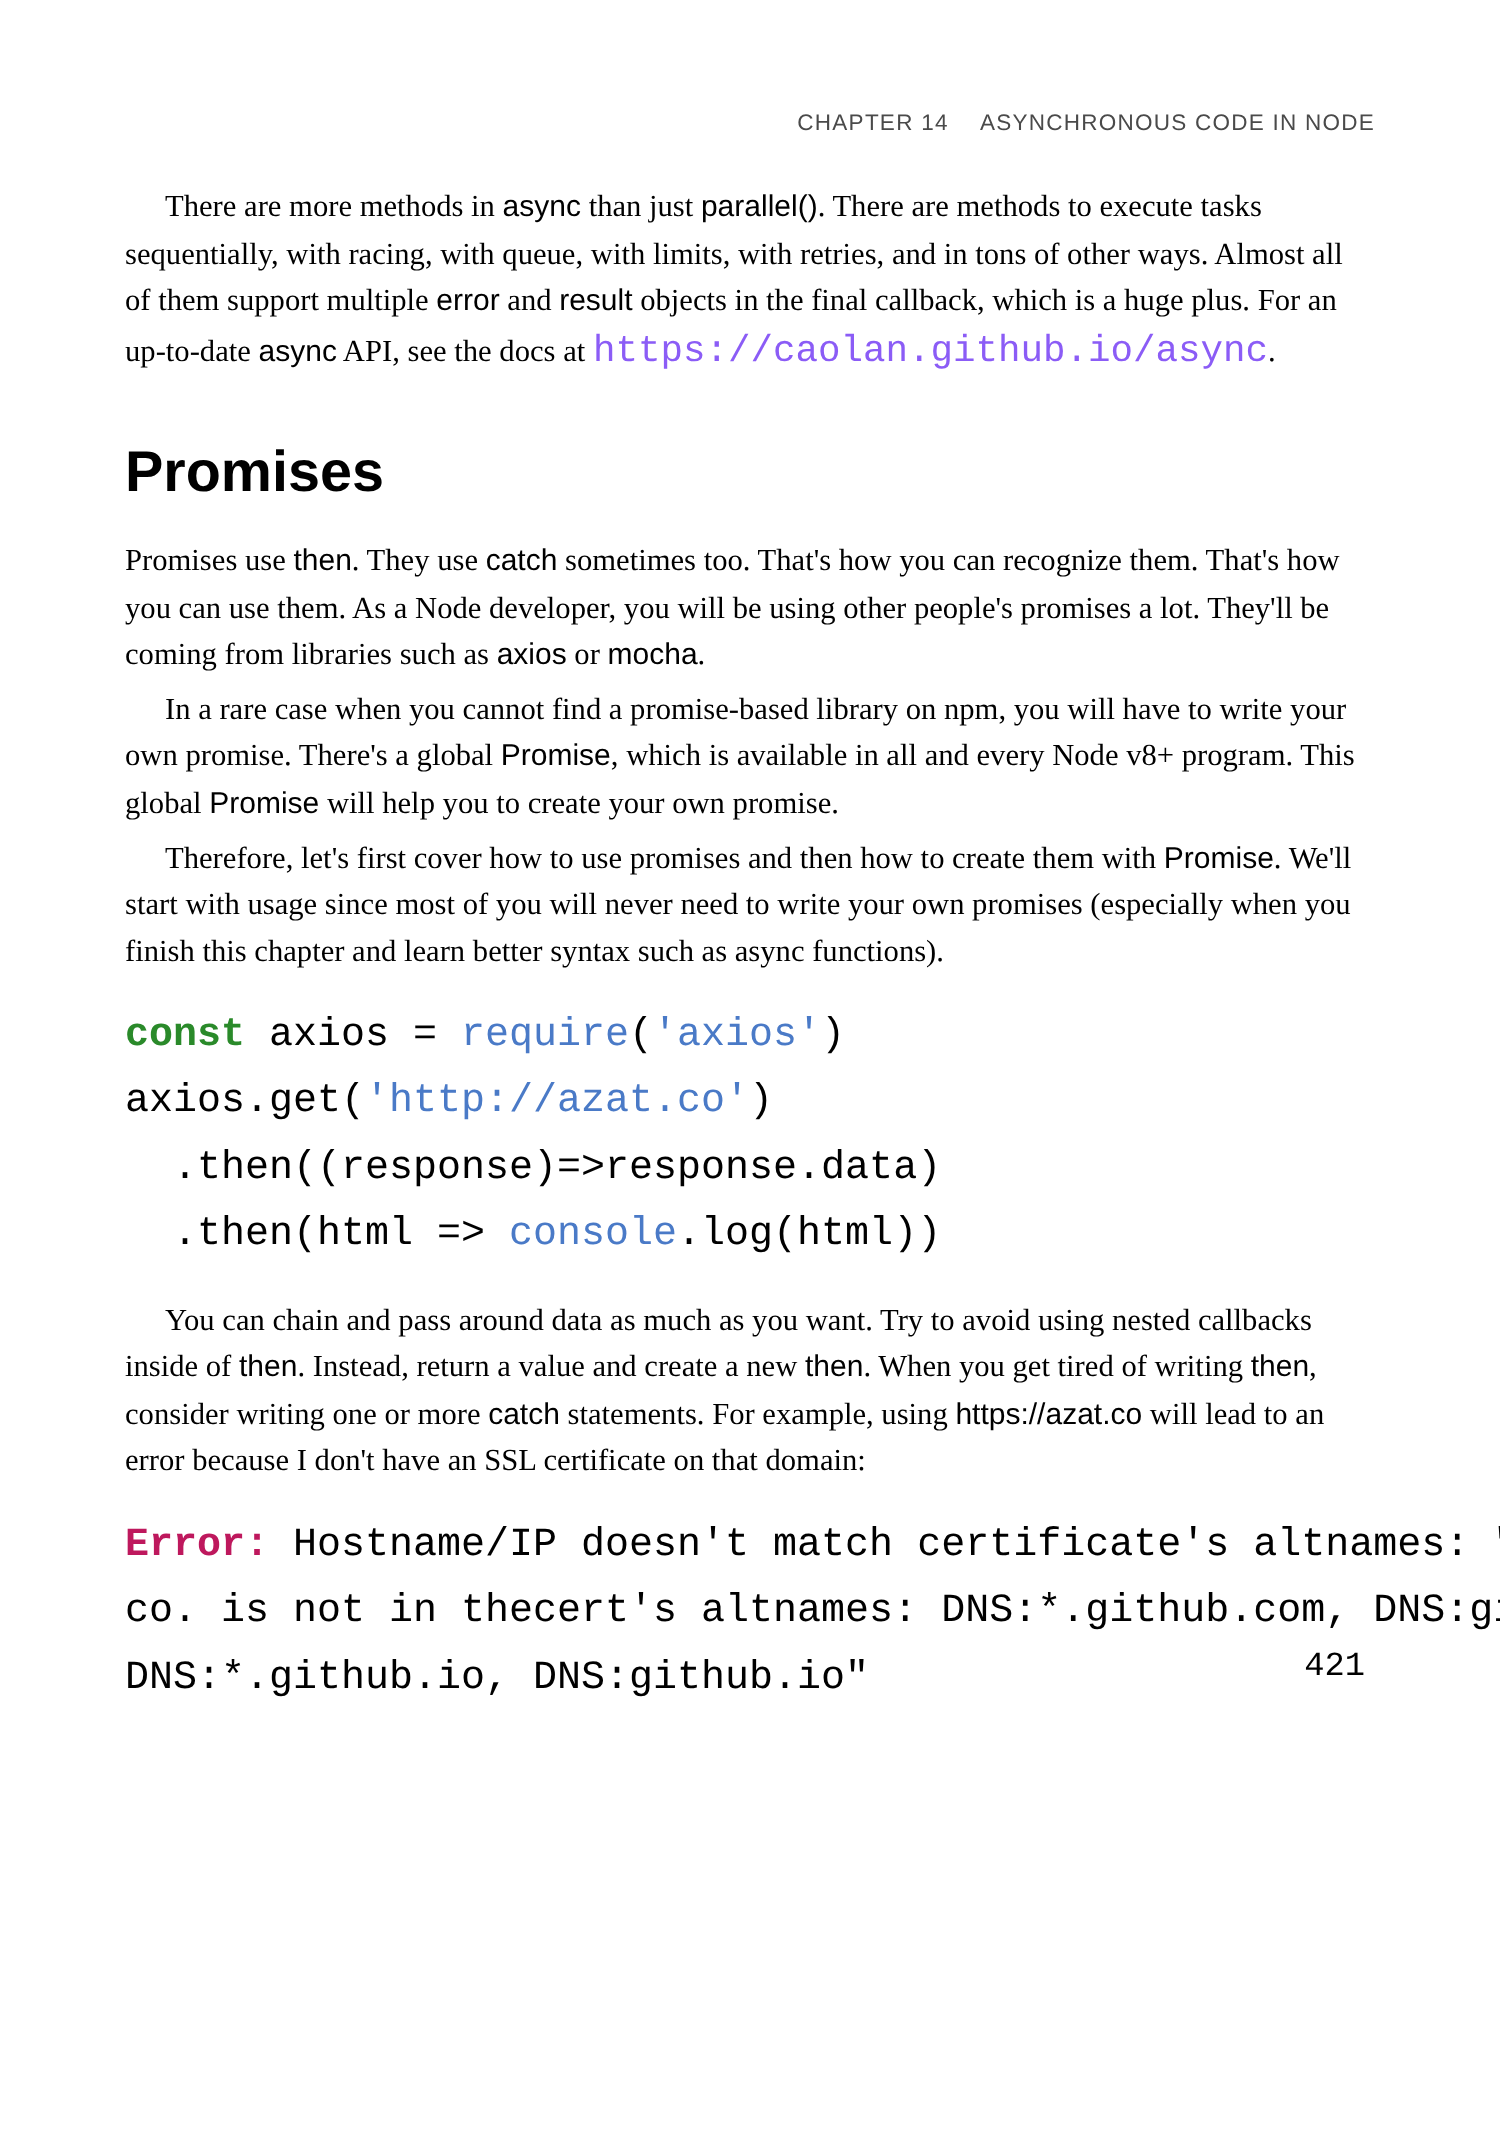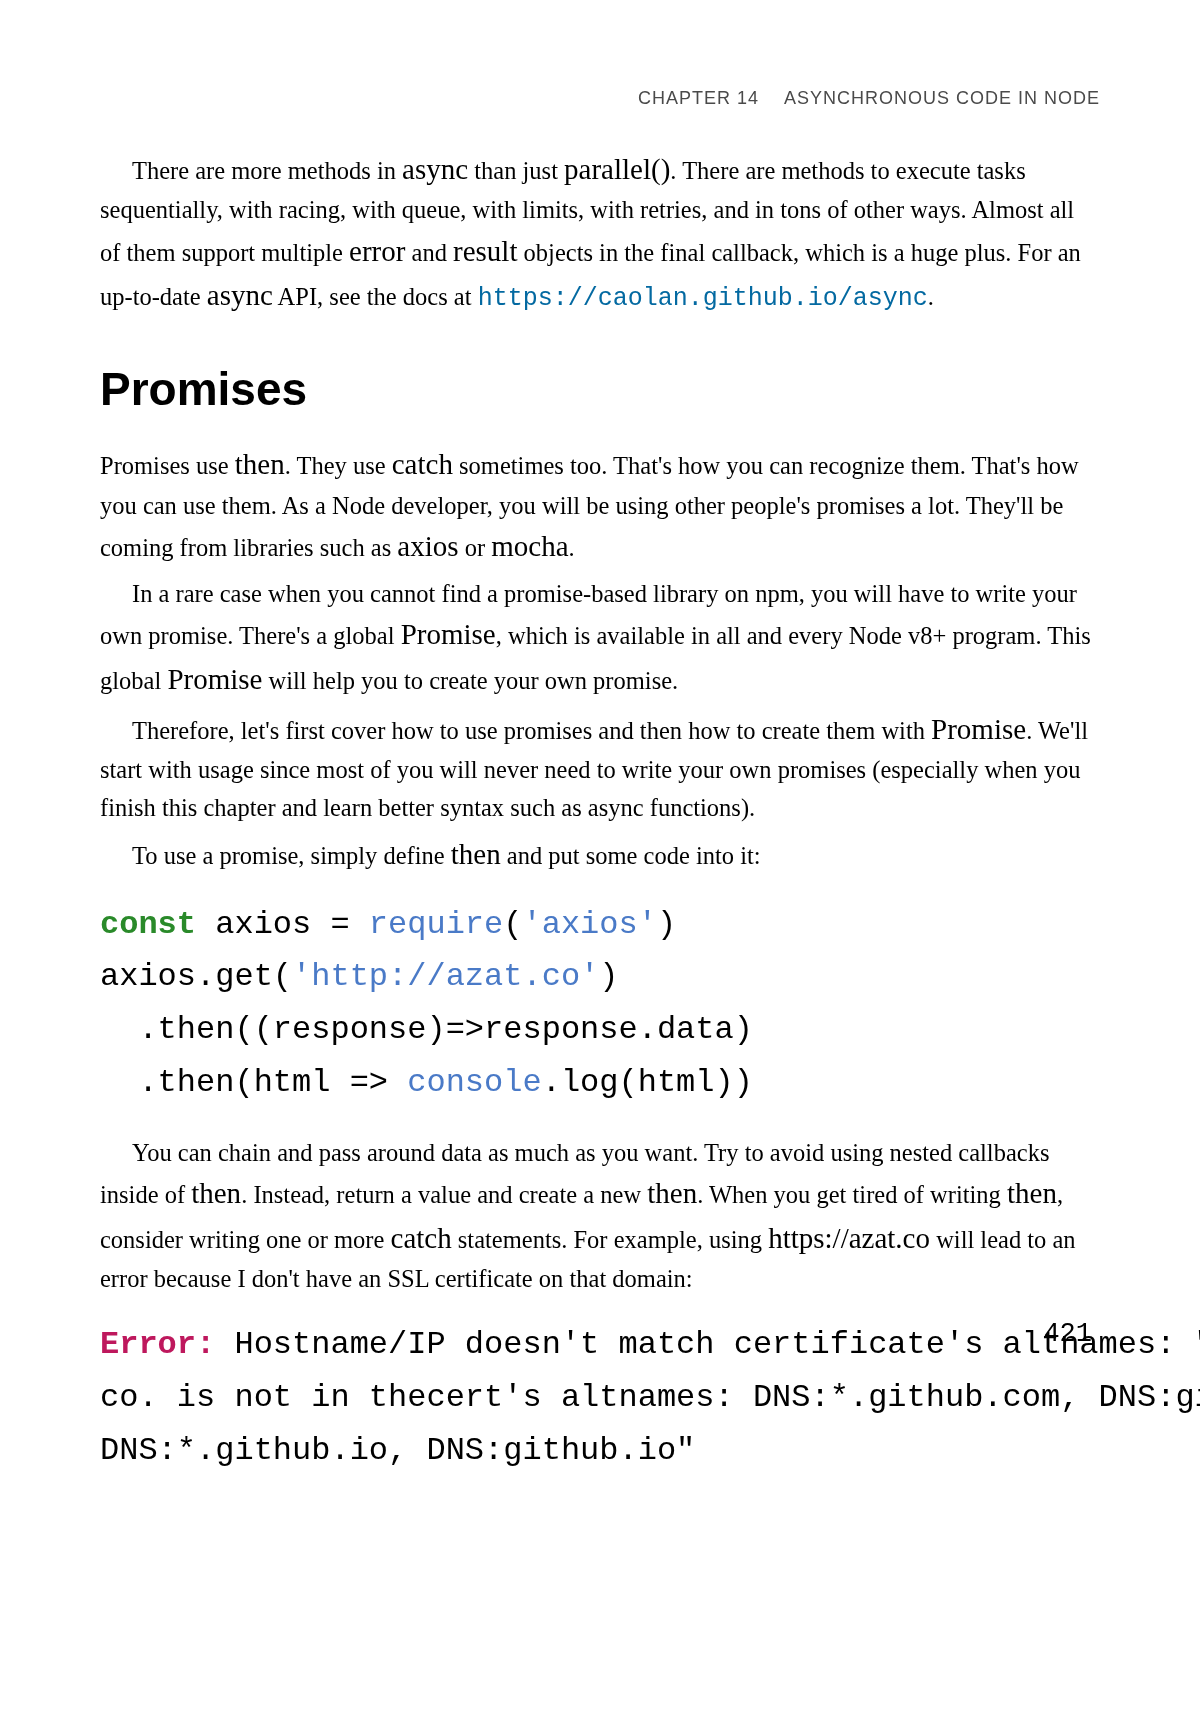--- a/index.html
+++ b/index.html
@@ -41,27 +41,27 @@
     }
     .section-title {
       font-family: Arial, Helvetica, sans-serif;
       font-size: 46px;
       font-weight: bold;
       color: #000000;
       margin-top: 44px;
       margin-bottom: 26px;
     }
     .code-inline {
-      font-family: Liberation Serif, serif;
-      font-size: 29px;
+      font-family: Liberation Sans, sans-serif;
+      font-size: 24px;
     }
     .link {
-      color: #0369a1;
+      color: #8b5cf6;
       font-family: 'Courier New', Courier, monospace;
-      font-size: 25px;
+      font-size: 30px;
     }
     .code-block {
       font-family: 'Courier New', Courier, monospace;
       font-size: 32px;
       line-height: 1.65;
       margin: 22px 0 24px 0;
       white-space: pre;
     }
     .kw-const {
       color: #2a8a2a;
@@ -105,23 +105,20 @@
   </p>
 
   <p class="body-text indent">
     <span>In a rare case when you cannot find a promise-based library on npm, you will have to write your own promise. There's a global </span><span class="code-inline">Promise</span><span>, which is available in all and every Node v8+ program. This global </span><span class="code-inline">Promise</span><span> will help you to create your own promise.</span>
   </p>
 
   <p class="body-text indent">
     <span>Therefore, let's first cover how to use promises and then how to create them with </span><span class="code-inline">Promise</span><span>. We'll start with usage since most of you will never need to write your own promises (especially when you finish this chapter and learn better syntax such as async functions).</span>
   </p>
 
-  <p class="body-text indent">
-    <span>To use a promise, simply define </span><span class="code-inline">then</span><span> and put some code into it:</span>
-  </p>
 
   <div class="code-block"><span class="kw-const">const</span><span> axios = </span><span class="kw-func">require</span><span>(</span><span class="kw-string">'axios'</span><span>)</span>
 <span>axios.get(</span><span class="kw-string">'http://azat.co'</span><span>)</span>
 <span>  .then((response)=&gt;response.data)</span>
 <span>  .then(html =&gt; </span><span class="kw-func">console</span><span>.log(html))</span></div>
 
   <p class="body-text indent">
     <span>You can chain and pass around data as much as you want. Try to avoid using nested callbacks inside of </span><span class="code-inline">then</span><span>. Instead, return a value and create a new </span><span class="code-inline">then</span><span>. When you get tired of writing </span><span class="code-inline">then</span><span>, consider writing one or more </span><span class="code-inline">catch</span><span> statements. For example, using </span><span class="code-inline">https://azat.co</span><span> will lead to an error because I don't have an SSL certificate on that domain:</span>
   </p>
 

